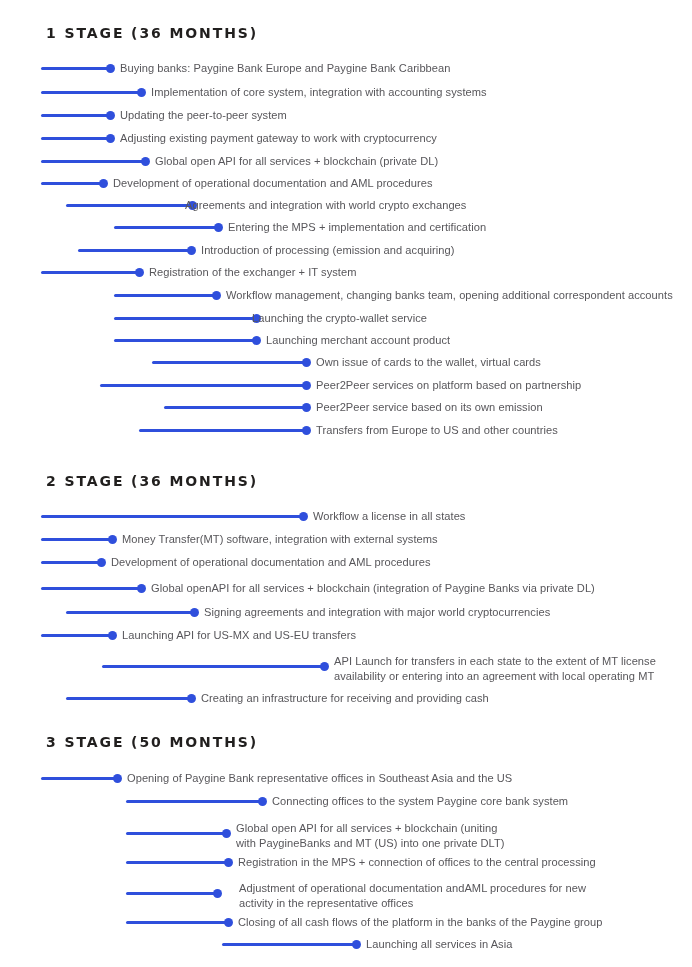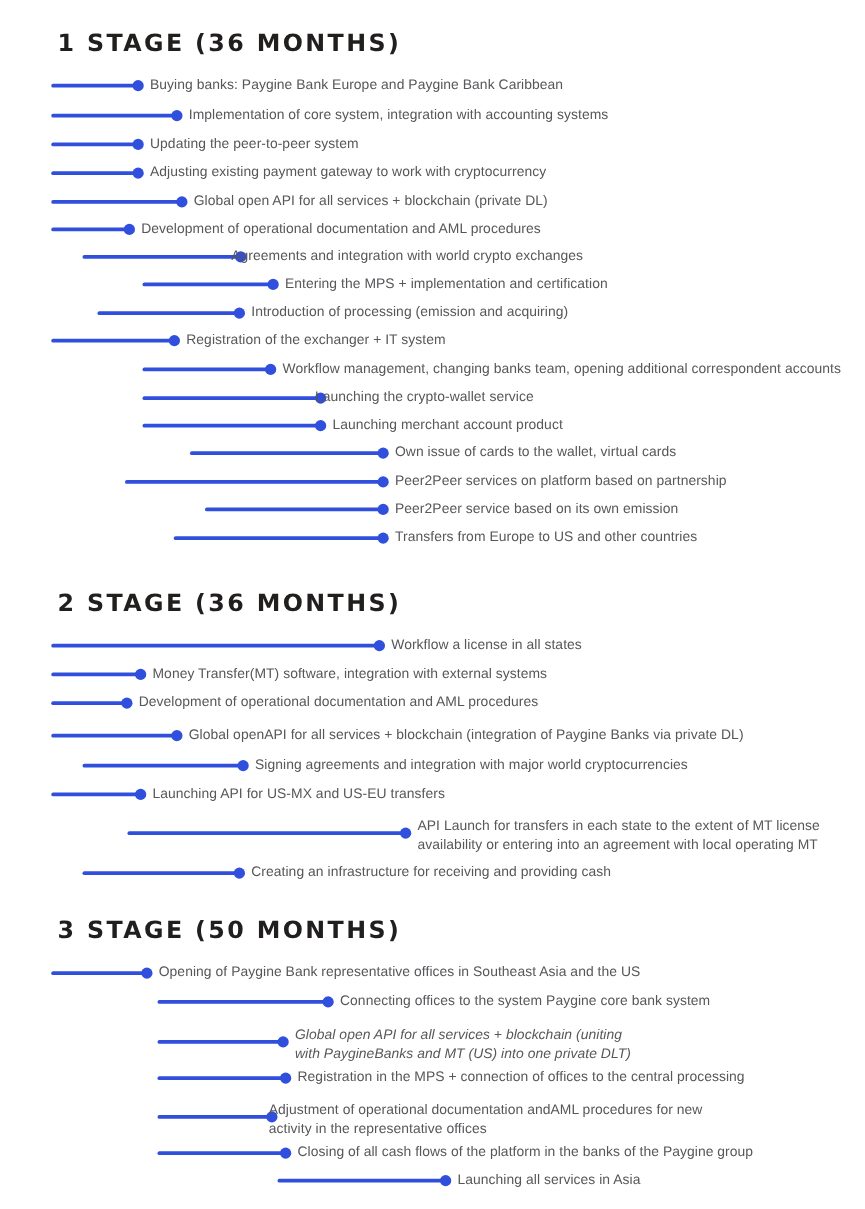--- a/index.html
+++ b/index.html
@@ -30,21 +30,21 @@
     left: 0;
     width: 692px;
   }
 
   .stage-title {
     position: absolute;
     left: 46px;
     top: 0;
     margin: 0;
     font-family: "DejaVu Sans", sans-serif;
-    font-size: 19px;
+    font-size: 14px;
     font-weight: 700;
     letter-spacing: 1.9px;
     color: #211f1e;
     white-space: nowrap;
     line-height: 1;
   }
 
   
   .row {
     position: absolute;
@@ -226,32 +226,32 @@
         <span class="row-label" style="left: 127px; top: -7px; color: rgb(87, 86, 90);">Opening of Paygine Bank representative offices in Southeast Asia and the US</span>
       </div>
       <div class="row" style="top: 801px;">
         <span class="row-line" style="left: 126px; width: 136px; top: -1.5px; background: rgb(47, 79, 220);"></span>
         <span class="row-dot" style="left: 257.5px; top: -4.5px; background: rgb(47, 79, 220);"></span>
         <span class="row-label" style="left: 272px; top: -7px; color: rgb(87, 86, 90);">Connecting offices to the system Paygine core bank system</span>
       </div>
       <div class="row" style="top: 833px;">
         <span class="row-line" style="left: 126px; width: 100px; top: -1.5px; background: rgb(47, 79, 220);"></span>
         <span class="row-dot" style="left: 221.5px; top: -4.5px; background: rgb(47, 79, 220);"></span>
-        <span class="row-label" style="left: 236px; top: -12px; color: rgb(87, 86, 90); font-style: italic;">Global open API for all services + blockchain (uniting
+        <span class="row-label" style="left: 236px; top: -12px; color: rgb(87, 86, 90);">Global open API for all services + blockchain (uniting
 with PaygineBanks and MT (US) into one private DLT)</span>
       </div>
       <div class="row" style="top: 862px;">
         <span class="row-line" style="left: 126px; width: 102px; top: -1.5px; background: rgb(47, 79, 220);"></span>
         <span class="row-dot" style="left: 223.5px; top: -4.5px; background: rgb(47, 79, 220);"></span>
         <span class="row-label" style="left: 238px; top: -7px; color: rgb(87, 86, 90);">Registration in the MPS + connection of offices to the central processing</span>
       </div>
       <div class="row" style="top: 893px;">
         <span class="row-line" style="left: 126px; width: 91px; top: -1.5px; background: rgb(47, 79, 220);"></span>
         <span class="row-dot" style="left: 212.5px; top: -4.5px; background: rgb(47, 79, 220);"></span>
-        <span class="row-label" style="left: 215px; top: -12px; color: rgb(87, 86, 90);">Adjustment of operational documentation andAML procedures for new
+        <span class="row-label" style="left: 239px; top: -12px; color: rgb(87, 86, 90);">Adjustment of operational documentation andAML procedures for new
 activity in the representative offices</span>
       </div>
       <div class="row" style="top: 922px;">
         <span class="row-line" style="left: 126px; width: 102px; top: -1.5px; background: rgb(47, 79, 220);"></span>
         <span class="row-dot" style="left: 223.5px; top: -4.5px; background: rgb(47, 79, 220);"></span>
         <span class="row-label" style="left: 238px; top: -7px; color: rgb(87, 86, 90);">Closing of all cash flows of the platform in the banks of the Paygine group</span>
       </div>
       <div class="row" style="top: 944px;">
         <span class="row-line" style="left: 222px; width: 134px; top: -1.5px; background: rgb(47, 79, 220);"></span>
         <span class="row-dot" style="left: 351.5px; top: -4.5px; background: rgb(47, 79, 220);"></span>

